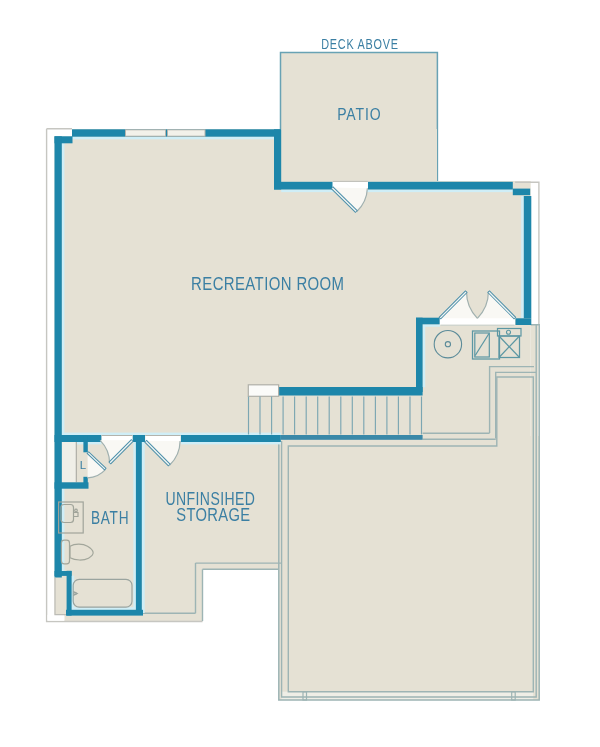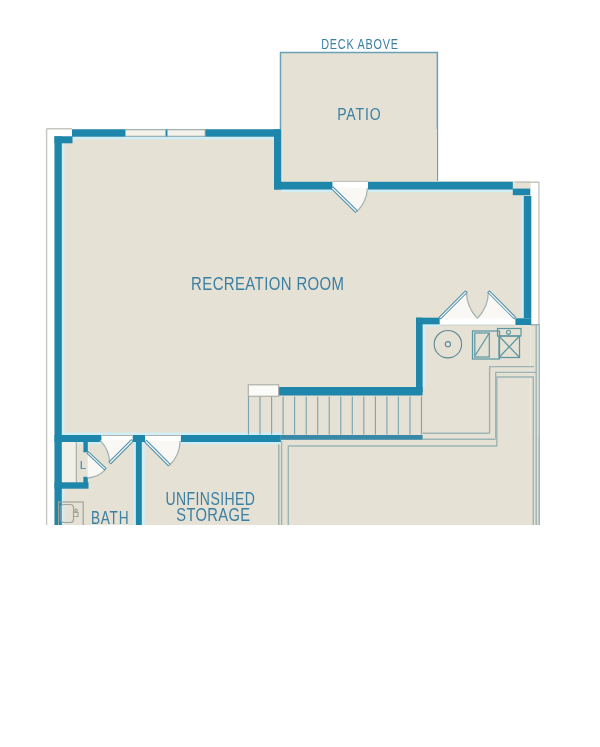--- a/index.html
+++ b/index.html
@@ -1,16 +1,16 @@
 <!DOCTYPE html>
 <html><head>
 <meta charset="utf-8">
 <style>
 html,body{margin:0;padding:0;background:#ffffff;}
-.wrap{position:relative;width:600px;height:525px;background:#ffffff;overflow:hidden;}
+.wrap{position:relative;width:600px;height:747px;background:#ffffff;overflow:hidden;}
 text{font-family:"Liberation Sans", sans-serif;fill:#3b7fa3;}
 </style>
 </head>
 <body>
 <div class="wrap">
 <svg width="600" height="747" viewBox="0 0 600 747">
 
 <rect x="0" y="0" width="600" height="747" fill="#ffffff"></rect>
 
 <rect x="280.5" y="52.5" width="156.9" height="129" fill="#e5e1d4" stroke="#68a2b4" stroke-width="1.5"></rect>

